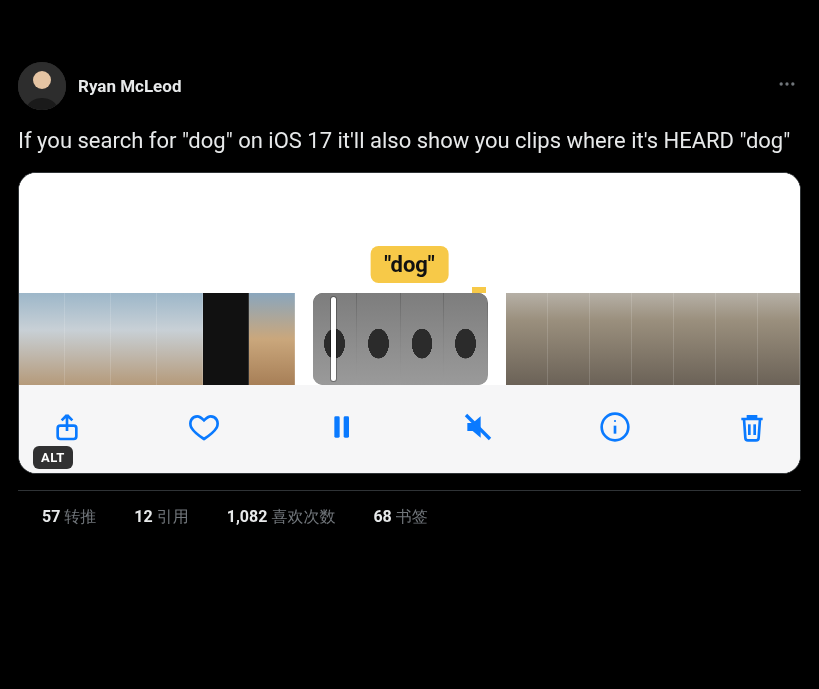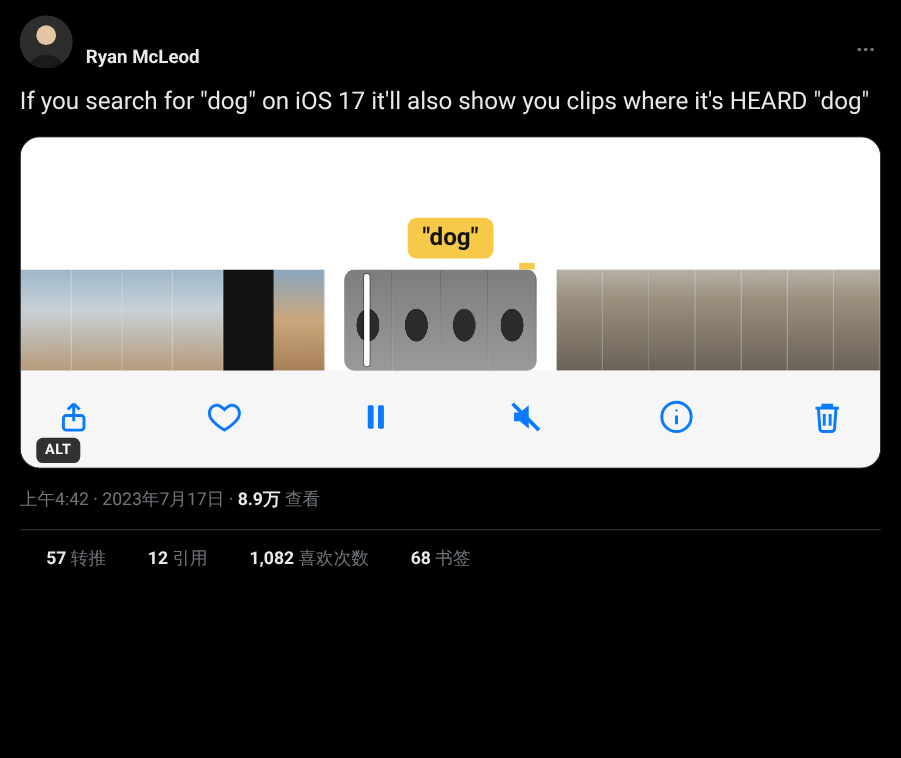--- a/index.html
+++ b/index.html
@@ -9,21 +9,22 @@
     color: #e7e9ea;
     width: 819px;
     height: 689px;
     overflow: hidden;
   }
   .tweet {
     padding: 14px 18px 0 18px;
   }
   .header {
     display: flex;
-    align-items: flex-end;
+    align-items: center;
+    margin-top: 48px;
   }
   .avatar {
     width: 48px;
     height: 48px;
     border-radius: 50%;
     background: radial-gradient(circle at 40% 35%, #e8c9a8 0 18%, transparent 19%),
                 linear-gradient(180deg, #2a2a2a 0%, #3a3a3a 100%);
     background-color: #333;
     flex-shrink: 0;
     margin-right: 12px;
@@ -292,23 +293,20 @@
             <path d="M4 6h16M9 6V4h6v2M6 6l1 14a2 2 0 0 0 2 2h6a2 2 0 0 0 2-2l1-14"></path>
             <line x1="10" y1="10" x2="10" y2="18"></line>
             <line x1="14" y1="10" x2="14" y2="18"></line>
           </svg>
       </div>
     </div>
 
     <div class="alt-badge">ALT</div>
   </div>
 
-  <div class="meta-row">
-    <span>上午4:42</span><span> · </span><span>2023年7月17日</span><span> · </span><span class="views-count">8.9万</span><span> 查看</span>
-  </div>
 
   <div class="divider"></div>
 
   <div class="stats-row">
     <div><span class="count">57</span><span>转推</span></div>
     <div><span class="count">12</span><span>引用</span></div>
     <div><span class="count">1,082</span><span>喜欢次数</span></div>
     <div><span class="count">68</span><span>书签</span></div>
   </div>
 

